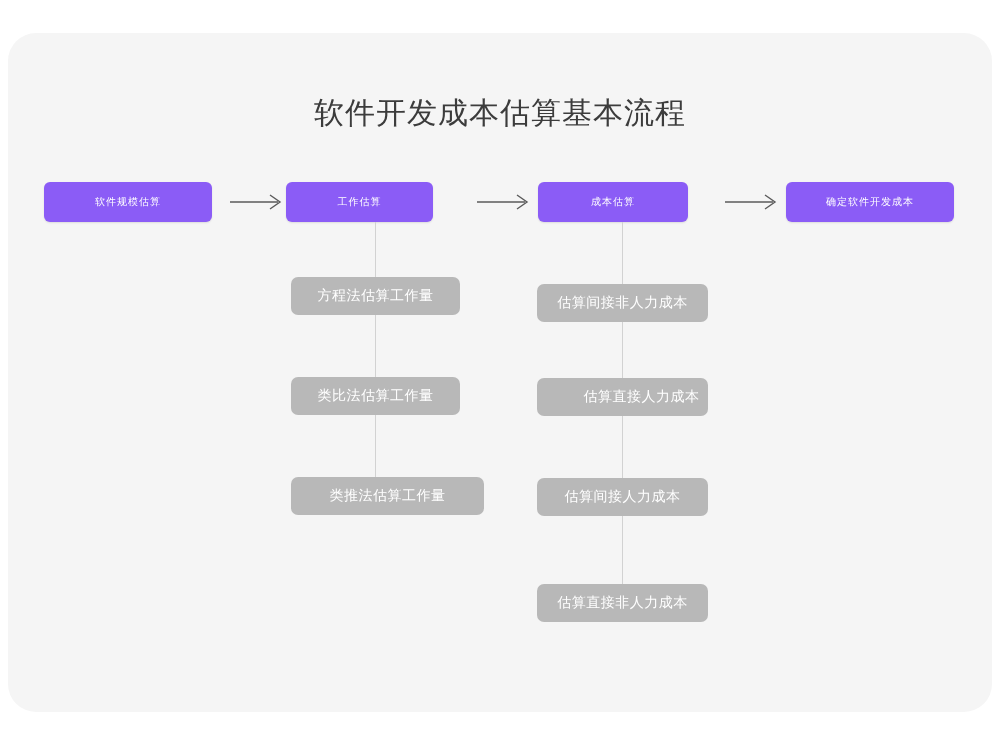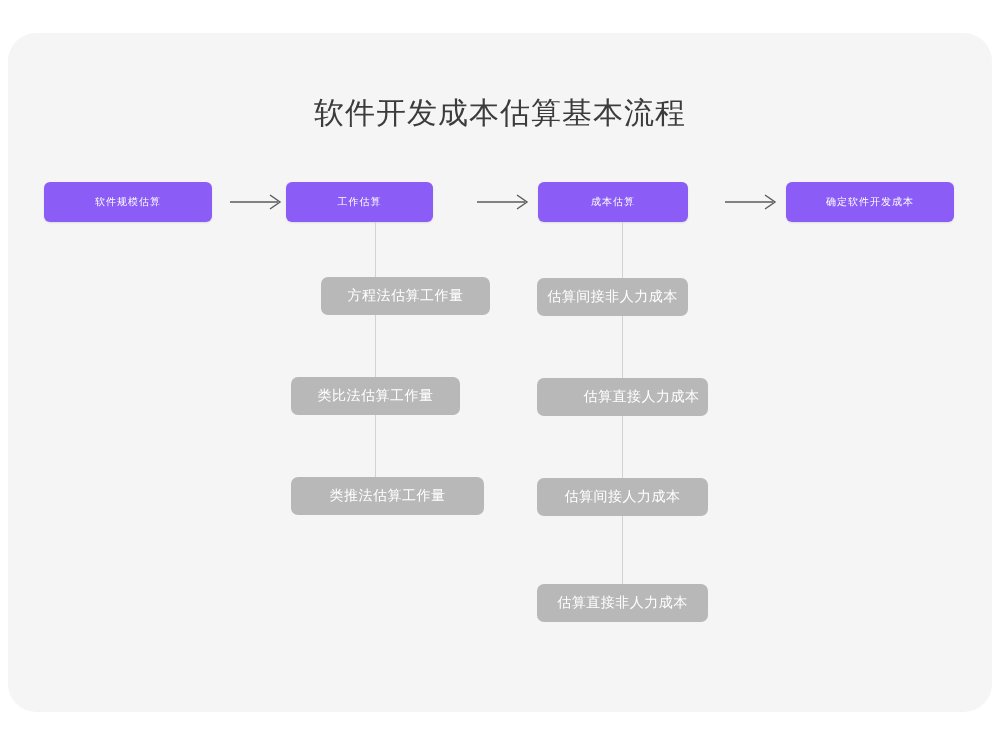--- a/index.html
+++ b/index.html
@@ -123,29 +123,29 @@
 
     <div class="arrow" style="left:723px; top:191px; width:56px;">
       <svg width="56" height="22" viewBox="0 0 56 22">
         <line x1="2" y1="11" x2="50" y2="11" stroke="#5a5a5a" stroke-width="1.4"></line>
         <polyline points="42,4 52,11 42,18" fill="none" stroke="#5a5a5a" stroke-width="1.4"></polyline>
       </svg>
     </div>
 
     <div class="vline" style="left:375px; top:222px; height:275px;"></div>
 
-    <div class="node secondary" style="left:291px; top:277px; width:169px;margin-left:30px;">方程法估算工作量</div>
+    <div class="node secondary" style="left:291px; top:277px; width:169px;">方程法估算工作量</div>
 
     <div class="node secondary" style="left:291px; top:377px; width:169px;">类比法估算工作量</div>
 
     <div class="node secondary" style="left:291px; top:477px; width:193px;">类推法估算工作量</div>
 
     <div class="vline" style="left:622px; top:222px; height:378px;"></div>
 
-    <div class="node secondary" style="left:537px; top:278px; width:151px;">估算间接非人力成本</div>
+    <div class="node secondary" style="left:537px; top:284px; width:171px;">估算间接非人力成本</div>
 
     <div class="node secondary" style="left:537px; top:378px; width:171px;padding-left:38px;">估算直接人力成本</div>
 
     <div class="node secondary" style="left:537px; top:478px; width:171px;">估算间接人力成本</div>
 
     <div class="node secondary" style="left:537px; top:584px; width:171px;">估算直接非人力成本</div>
 
   </div>
 </div>
 

